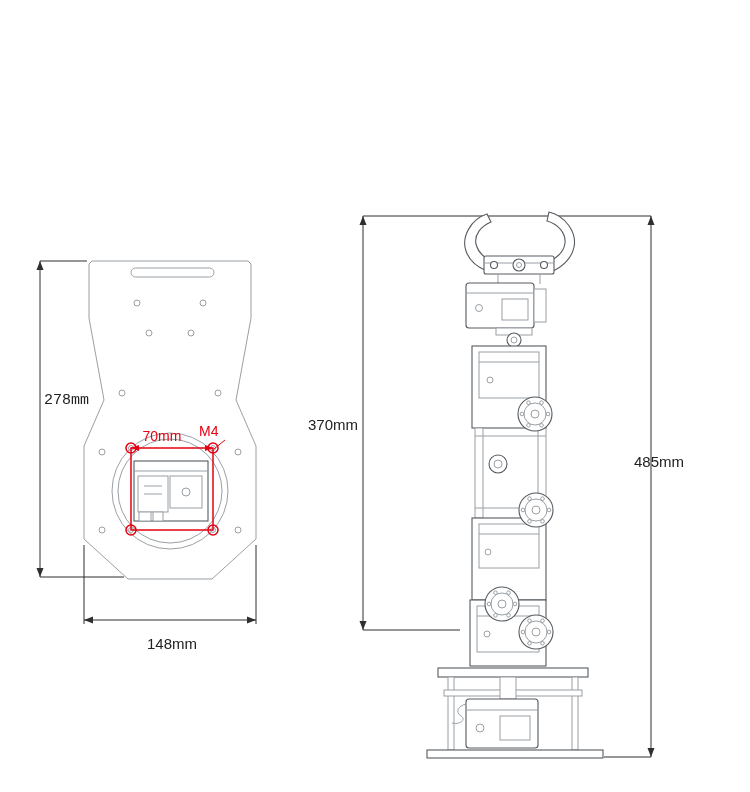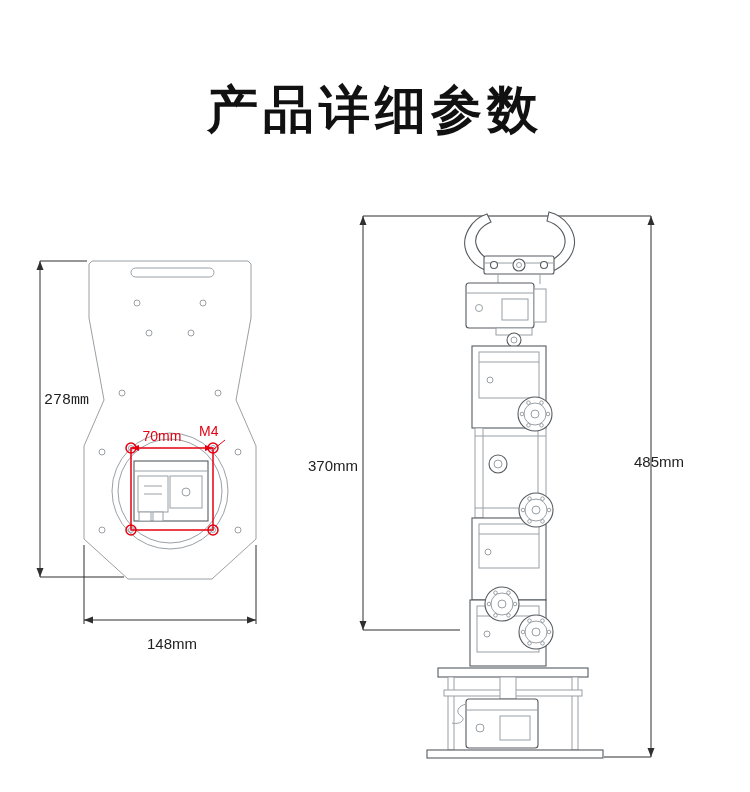--- a/index.html
+++ b/index.html
@@ -27,37 +27,36 @@
   }
   .label {
     position: absolute;
     font-size: 15px;
     color: #222222;
     line-height: 1;
     white-space: nowrap;
   }
   .label.red { color: #e60012; font-size: 14px; }
   .label.ctr { text-align: center; }
-  .label.rt  { text-align: right; margin-top: 41px; }
+  .label.rt  { text-align: right; }
   svg.drawings { position: absolute; left: 0; top: 0; }
   .ln   { stroke: #9aa0a5; stroke-width: 1;   fill: none; }
   .lnd  { stroke: #565b60; stroke-width: 1.1; fill: none; }
   .f    { fill: #ffffff; }
   .red-ln { stroke: #e60012; stroke-width: 1.5; fill: none; }
   .red-thin { stroke: #e60012; stroke-width: 1; fill: none; }
   .dim  { stroke: #2f2f2f; stroke-width: 1; fill: none; }
   .arr  { fill: #2f2f2f; stroke: none; }
   .arrR { fill: #e60012; stroke: none; }
 </style>
 </head>
 <body>
 
 <div class="stage">
 
-  <h1 class="page-title">产品详细参数</h1>
 
   <svg class="drawings" width="750" height="792" viewBox="0 0 750 792">
 
     <defs>
       <g id="horn">
         <circle class="lnd f" r="17"></circle>
         <circle class="ln" r="11"></circle>
         <circle class="ln" r="4"></circle>
         <circle class="ln" cx="13" r="1.8"></circle>
         <circle class="ln" cx="-13" r="1.8"></circle>

